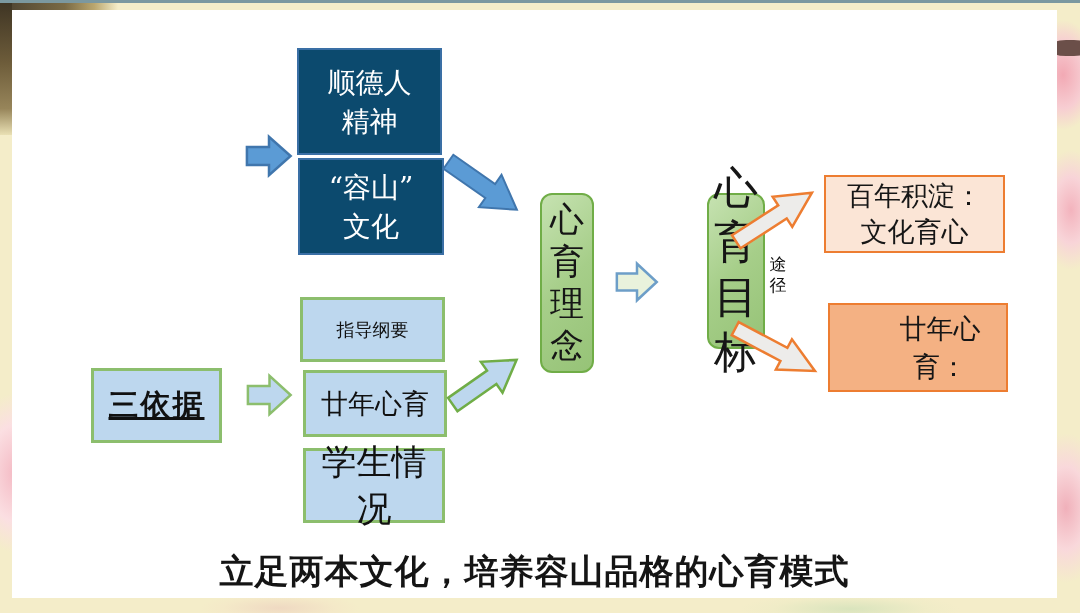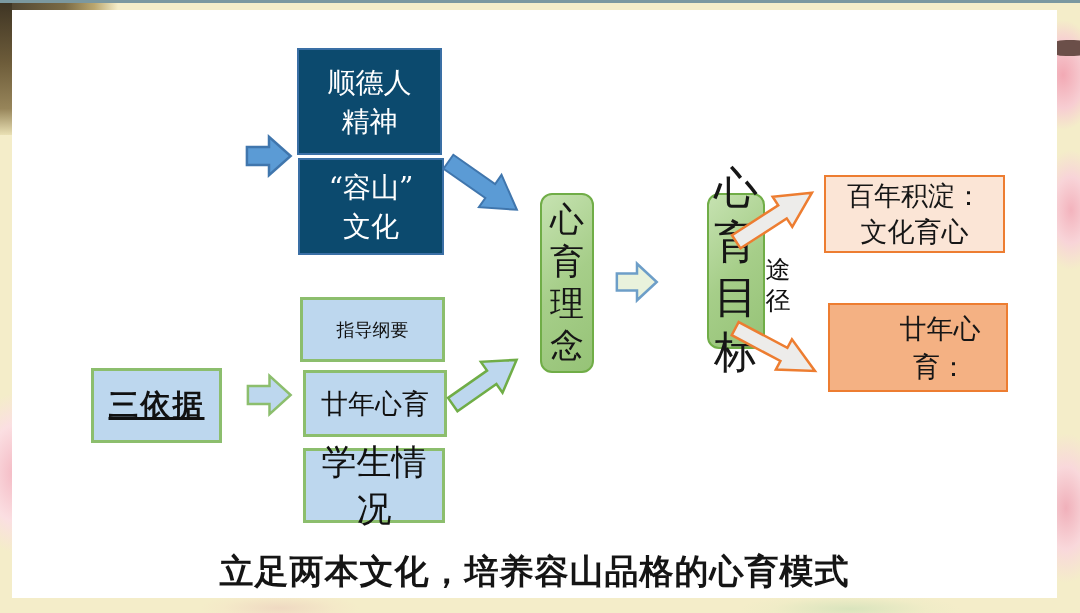--- a/index.html
+++ b/index.html
@@ -126,21 +126,21 @@
   </svg>
 
   <div class="abs box green-v kaiti" style="left:661px;top:193px;width:58px;height:156px;font-size:44px;margin-left:46px;">
     <span class="vtext">心育目标</span>
   </div>
 
   <svg class="arrow" style="left:727px;top:196px;transform:rotate(-33deg);" width="95" height="42" viewBox="0 0 100 70" preserveAspectRatio="none">
     <polygon points="2,22 60,22 60,5 97,35 60,65 60,48 2,48" vector-effect="non-scaling-stroke" stroke-width="2.5" fill="#edecea" stroke="#ed7d31"></polygon>
   </svg>
 
-  <div class="abs kaiti" style="left:760px;top:254px;width:36px;font-size:25px;line-height:28px;text-align:center;color:#111;">
+  <div class="abs kaiti" style="left:760px;top:254px;width:36px;font-size:17px;line-height:28px;text-align:center;color:#111;">
     <span class="vtext" style="display:inline-block;">途径</span>
   </div>
 
   <svg class="arrow" style="left:728px;top:330px;transform:rotate(28deg);" width="95" height="40" viewBox="0 0 100 70" preserveAspectRatio="none">
     <polygon points="2,22 60,22 60,5 97,35 60,65 60,48 2,48" vector-effect="non-scaling-stroke" stroke-width="2.5" fill="#edecea" stroke="#ed7d31"></polygon>
   </svg>
 
   <div class="abs box orange-light kaiti lines" style="left:824px;top:175px;width:181px;height:78px;font-size:27px;line-height:36px;">
     <div>
       <span>百年积淀：</span>

